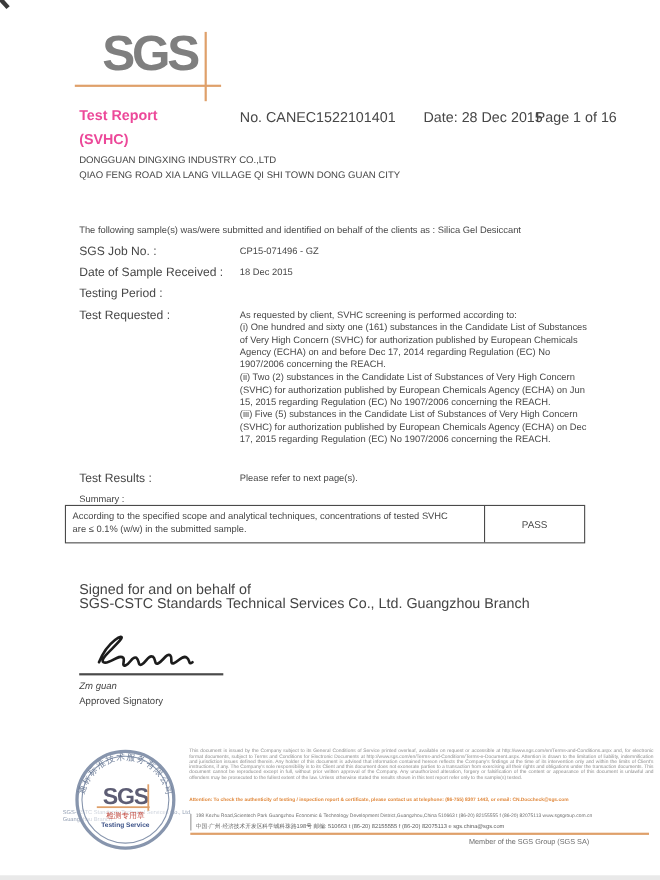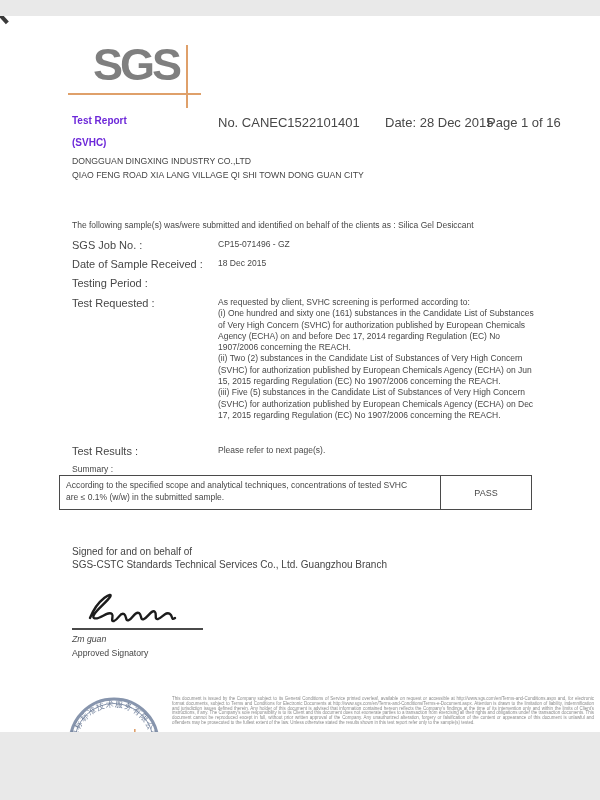--- a/index.html
+++ b/index.html
@@ -1,55 +1,55 @@
 <!DOCTYPE html>
 <html><head>
 <meta charset="utf-8">
 <style>
   * { margin:0; padding:0; box-sizing:border-box; }
   html,body { background:#e9e9e9; }
   .page {
-    position:relative; width:600px; height:716px; margin:16px auto;
+    position:relative; width:600px; height:796px; margin:0 auto;
     background:#ffffff; overflow:hidden;
     font-family:"Liberation Sans", sans-serif; color:#424242;
   }
   .abs { position:absolute; }
   .preline { white-space:pre-line; }
 
   
   .corner-mark { left:-6px; top:-1px; width:16px; height:4px; background:#3a3a3a; transform:rotate(48deg); }
 
   
   .logo-text { left:93px; top:26px; font-size:45px; font-weight:bold; color:#7f7f7f; letter-spacing:-3px; line-height:1; }
   .logo-hline { left:68px; top:77px; width:133px; height:2px; }
   .logo-vline { left:186px; top:29px; width:2px; height:63px; }
 
   
-  .title { left:72px; top:94px; font-size:10px; font-weight:bold; color:#6d28d9; line-height:22px; }
+  .title { left:72px; top:94px; font-size:13px; font-weight:bold; color:#ec4899; line-height:22px; }
   .meta { top:99px; font-size:13px; color:#474747; }
   .meta-no { left:218px; }
   .meta-date { left:385px; }
   .meta-page { left:487px; }
 
   
   .client { left:72px; top:138px; font-size:8.7px; line-height:14px; color:#454545; }
 
   .intro { left:72px; top:204px; font-size:8.5px; color:#474747; }
 
   .frow-label { left:72px; font-size:11px; color:#474747; }
   .frow-value { left:218px; font-size:8.5px; color:#474747; width:324px; line-height:11.3px; }
 
   
   .summary-label { left:72px; top:448px; font-size:8.5px; color:#474747; }
   .summary-box { left:59px; top:459px; width:473px; height:35px; border:1.4px solid #4a4a4a; display:flex;gap:20px; }
   .summary-cell-left { flex:1; padding:3px 6px; font-size:8.5px; line-height:12px; color:#474747; }
   .summary-cell-right { width:91px; border-left:1.4px solid #4a4a4a; display:flex; align-items:center; justify-content:center; font-size:9px; color:#474747; }
 
   
-  .signoff { left:72px; top:529px; font-size:10px; line-height:13px; color:#454545; }
+  .signoff { left:72px; top:529px; font-size:13px; line-height:13px; color:#454545; }
   .signature-svg { left:74px; top:572px; }
   .sig-underline { left:72px; top:612px; width:131px; height:1.6px; background:#4a4a4a; }
   .sig-name { left:72px; top:618px; font-size:8.7px; color:#454545;font-style:italic; }
   .sig-role { left:72px; top:632px; font-size:8.7px; color:#454545; }
 
   
   .legal { left:172px; top:681px; width:422px; font-size:4.45px; line-height:4.8px; color:#8b8b8b; text-align:justify; }
   .attention { left:172px; top:725px; width:422px; font-size:4.45px; line-height:4.8px; color:#e0883c; font-weight:bold; }
   .stamp-company { left:57px; top:736px; width:160px; font-size:5.2px; line-height:6.4px; color:#94a0b4; z-index:1; }
   .stamp-wrap { left:66px; top:679px; width:96px; height:96px; z-index:2; }

